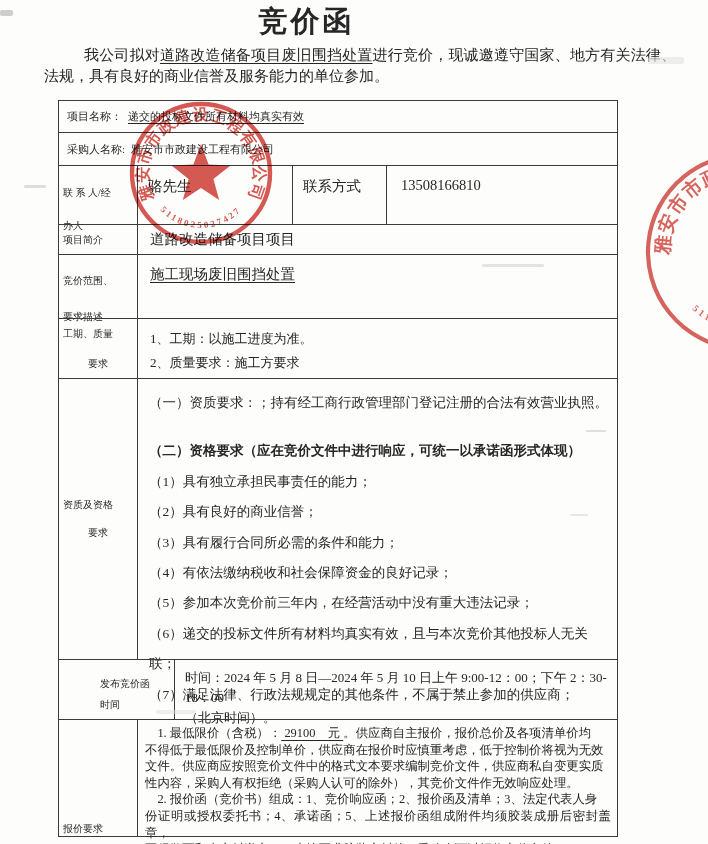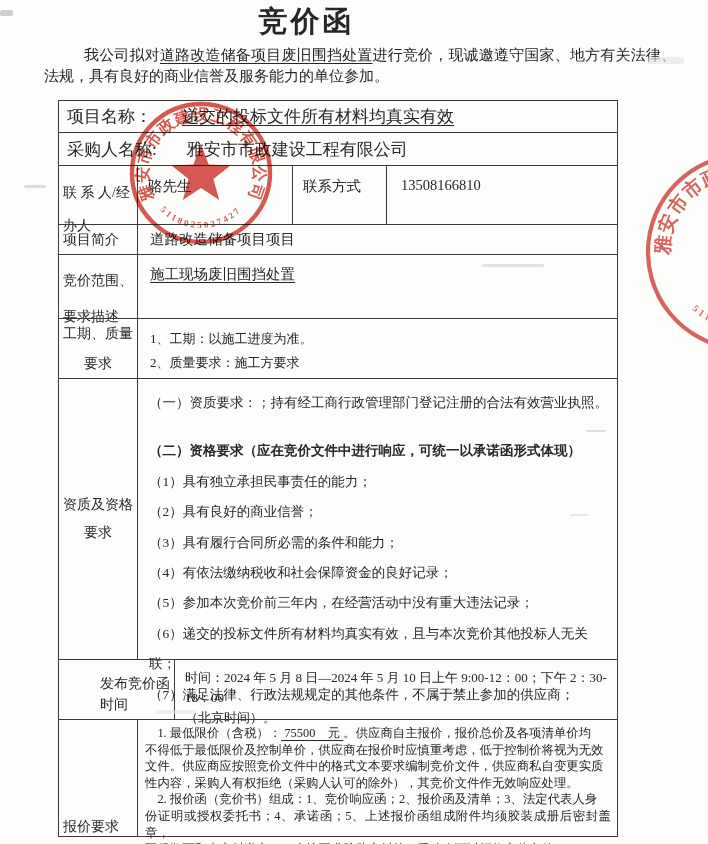--- a/index.html
+++ b/index.html
@@ -17,25 +17,25 @@
     font-size:15px;line-height:20.5px;text-indent:40px;text-align:justify;}
   .uline{text-decoration:underline;text-underline-offset:3px;}
   
   .doc-table{position:absolute;left:58px;top:100px;width:560px;
     border:1.6px solid #3a3a3a;display:flex;flex-direction:column;
     box-sizing:border-box;background:transparent;}
   .row{display:flex;border-top:1.4px solid #3a3a3a;box-sizing:border-box;}
   .row:first-child{border-top:none;}
   .cell{box-sizing:border-box;}
   .lbl{width:79px;flex:none;border-right:1.4px solid #3a3a3a;
-    padding:0 4px;font-size:14px;display:flex;flex-direction:column;
+    padding:0 4px;font-size:10px;display:flex;flex-direction:column;
     justify-content:center;}
   .lbl div{white-space:nowrap;}
   .content{flex:1;min-width:0;}
-  .fullcell{flex:1;display:flex;align-items:center;padding-left:8px;font-size:17px;gap:24px;}
+  .fullcell{flex:1;display:flex;align-items:center;padding-left:8px;font-size:11px;}
   .fullcell .k{margin-right:6px;white-space:nowrap;}
   
   .r-contact .lbl{justify-content:flex-start;padding-top:10px;line-height:33px;}
   .c-person{width:155px;border-right:1.4px solid #3a3a3a;padding:11px 0 0 10px;font-size:14.5px;}
   .c-method{width:94px;border-right:1.4px solid #3a3a3a;padding:11px 0 0 10px;font-size:14.5px;}
   .c-phone{flex:1;padding:11px 0 0 14px;font-size:14.5px;
     font-family:"Liberation Serif","DejaVu Serif",serif;}
   .r-brief .content{display:flex;align-items:center;padding-left:12px;font-size:14.5px;font-family:Liberation Mono, monospace;}
   .r-scope .lbl{justify-content:flex-start;padding-top:8px;line-height:36px;}
   .r-scope .content{padding:10px 0 0 12px;font-size:14.5px;}
@@ -153,21 +153,21 @@
       <div class="cell content">
           <div>时间：2024 年 5 月 8 日—2024 年 5 月 10 日上午 9:00-12：00；下午 2：30-18：00</div>
           <div>（北京时间）。</div>
         </div>
     </div>
 
     <div class="row r-quote" style="height:117px">
       <div class="cell lbl">
         <div>报价要求</div>
       </div>
-      <div class="cell content"><span>　1. 最低限价（含税）：</span><span class="price-u"> 75500　元 </span><span>。供应商自主报价，报价总价及各项清单价均
+      <div class="cell content"><span>　1. 最低限价（含税）：</span><span class="price-u"> 29100　元 </span><span>。供应商自主报价，报价总价及各项清单价均
 不得低于最低限价及控制单价，供应商在报价时应慎重考虑，低于控制价将视为无效
 文件。供应商应按照竞价文件中的格式文本要求编制竞价文件，供应商私自变更实质
 性内容，采购人有权拒绝（采购人认可的除外），其竞价文件作无效响应处理。
 　2. 报价函（竞价书）组成：1、竞价响应函；2、报价函及清单；3、法定代表人身
 份证明或授权委托书；4、承诺函；5、上述报价函组成附件均须胶装成册后密封盖章，
 不得散页和未密封递交。（未按要求胶装密封的，采购人可以拒收竞价文件）。</span></div>
     </div>
 
   </div>
 

